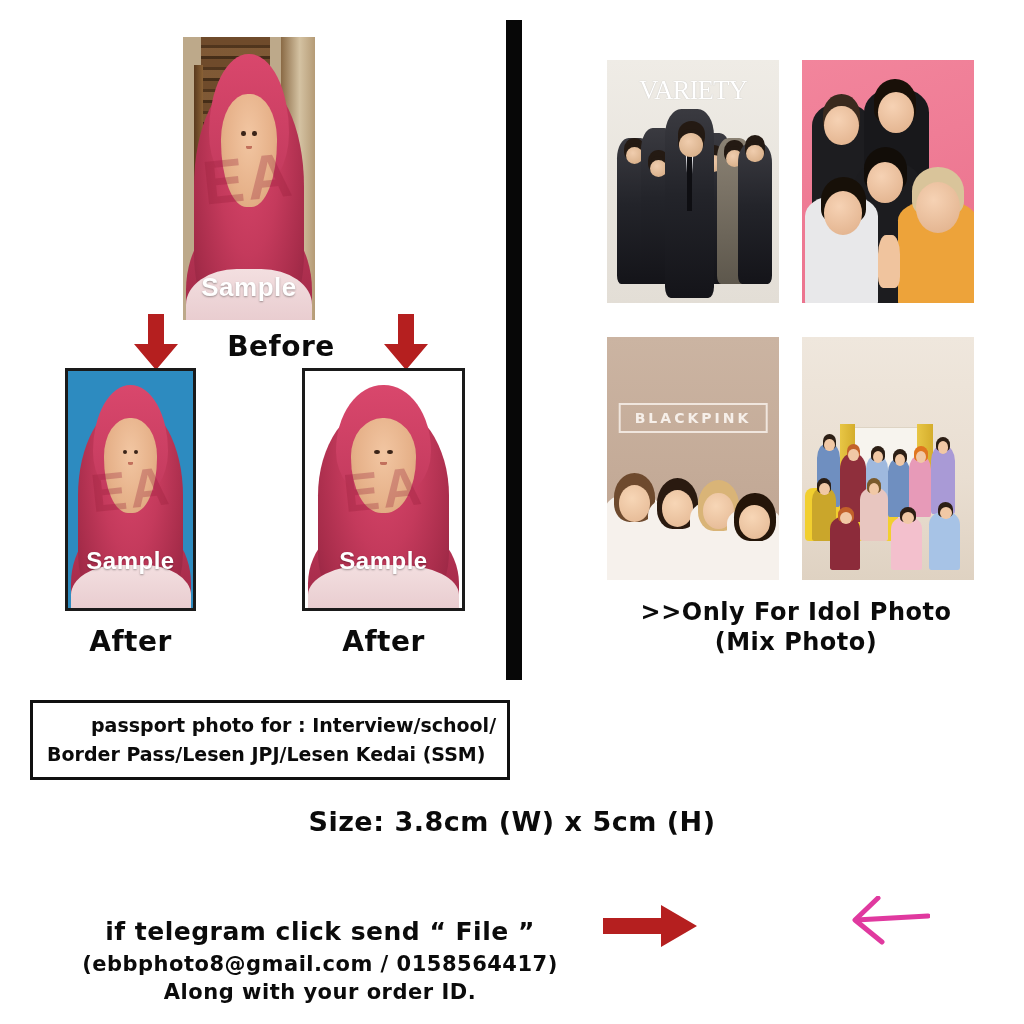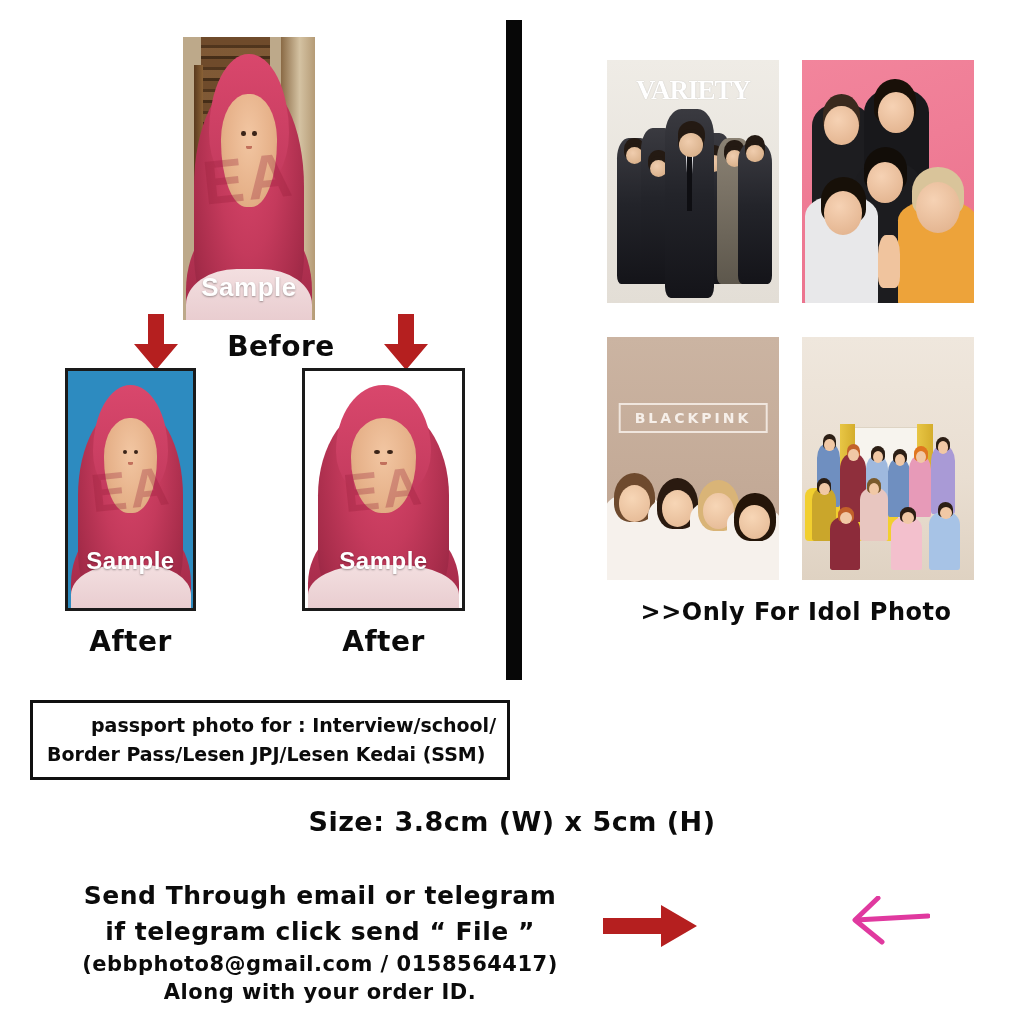--- a/index.html
+++ b/index.html
@@ -99,21 +99,21 @@
     font-family: "DejaVu Sans", sans-serif;
     letter-spacing: .5px;
   }
 
   
   .idol { position:absolute; overflow:hidden; }
 
   .variety-bg { position:absolute; inset:0; background: linear-gradient(180deg,#efece6,#e3ded6); }
   .variety-logo {
     position:absolute; top: 6%; left: 50%; transform: translateX(-50%);
-    font-family: "Liberation Serif", serif; font-weight: 700;
+    font-family: "Liberation Serif", serif; font-weight: 400;
     color: #fff; font-size: 27px; letter-spacing: -1px;
     text-shadow: 0 0 1px rgba(0,0,0,.25);
   }
   .suit-person {
     position:absolute; bottom: 8%;
     background: linear-gradient(180deg,#3a3a40 0%, #23242a 45%, #141419 100%);
     border-radius: 34% 34% 12% 12% / 14% 14% 6% 6%;
   }
   .suit-head {
     position:absolute; border-radius:50%;
@@ -360,30 +360,30 @@
     <div class="rperson" style="left:52%; top:74%; width:18%; height:22%; background:#f3c0cd;"></div>
     <div class="rhair" style="left:57%; top:70%; width:9%; height:6%;"></div>
     <div class="rhead" style="left:58%; top:72%; width:7%; height:5%;"></div>
 
     <div class="rperson" style="left:74%; top:72%; width:18%; height:24%; background:#a7c3e6;"></div>
     <div class="rhair" style="left:79%; top:68%; width:9%; height:6%;"></div>
     <div class="rhead" style="left:80%; top:70%; width:7%; height:5%;"></div>
   </div>
 
   <div class="cap" style="left:600px; top:598px; width:392px; font-size:24px;">&gt;&gt;Only For Idol Photo</div>
+  <div class="cap" style="left:600px; top:628px; width:392px; font-size:24px;">(Mix Photo)</div>
 
   <div class="box" style="left:30px; top:700px; width:480px; height:80px;">
     <div class="box-text" style="left:14px; top:11px; font-size:19px;margin-left:44px;">passport photo for : Interview/school/</div>
     <div class="box-text" style="left:14px; top:40px; font-size:19px;">Border Pass/Lesen JPJ/Lesen Kedai (SSM)</div>
   </div>
 
 
   <div class="cap" style="left:212px; top:806px; width:600px; font-size:27px;">Size: 3.8cm (W) x 5cm (H)</div>
 
-  <div class="cap" style="left:60px; top:881px; width:520px; font-size:25px;">Send Through email or telegram</div>
   <div class="cap" style="left:60px; top:917px; width:520px; font-size:25px;">if telegram click send “ File ”</div>
   <div class="cap" style="left:60px; top:952px; width:520px; font-size:21px;">(ebbphoto8@gmail.com / 0158564417)</div>
   <div class="cap" style="left:60px; top:980px; width:520px; font-size:21px;">Along with your order ID.</div>
 
   <svg class="abs" style="left:603px; top:903px;" width="96" height="46" viewBox="0 0 96 46">
     <polygon points="0,15 58,15 58,2 94,23 58,44 58,31 0,31" fill="#b51f1f"></polygon>
   </svg>
 
 
   <svg class="abs" style="left:848px; top:896px;" width="82" height="50" viewBox="0 0 82 50">

